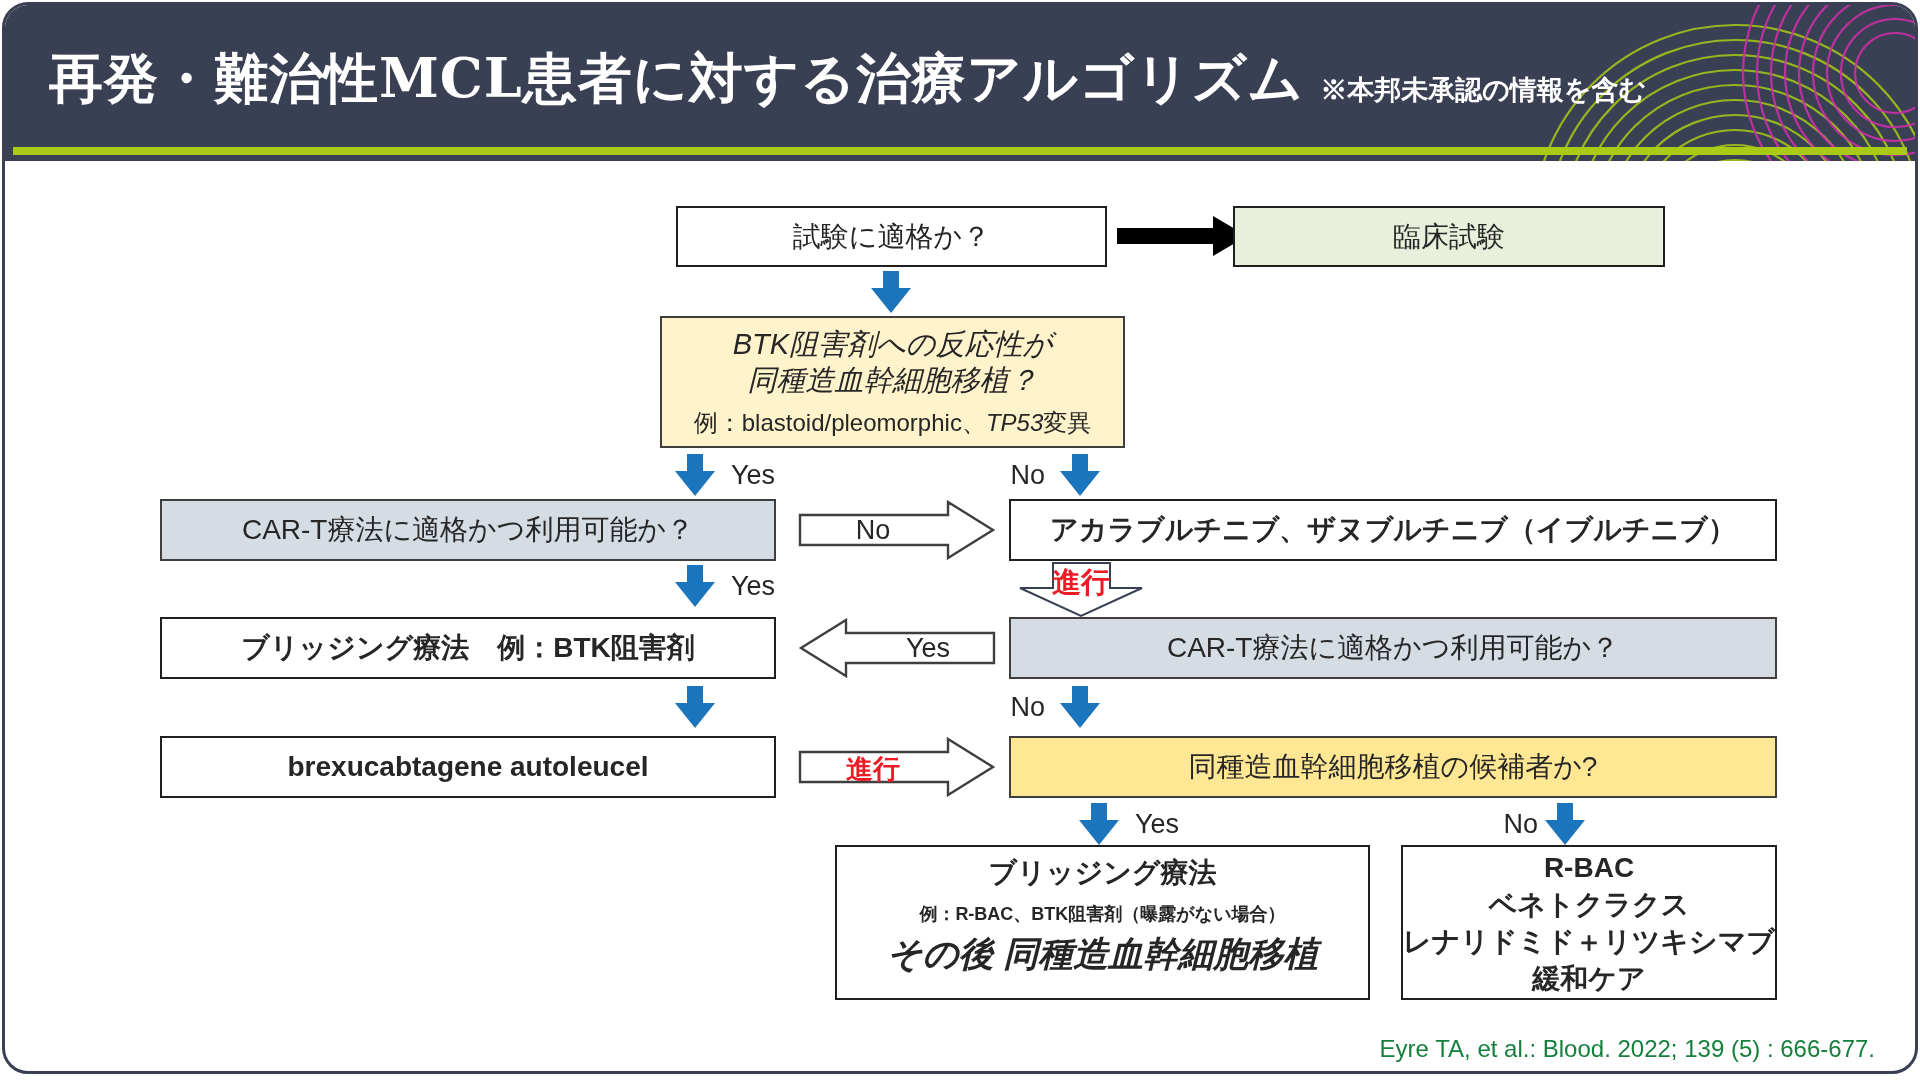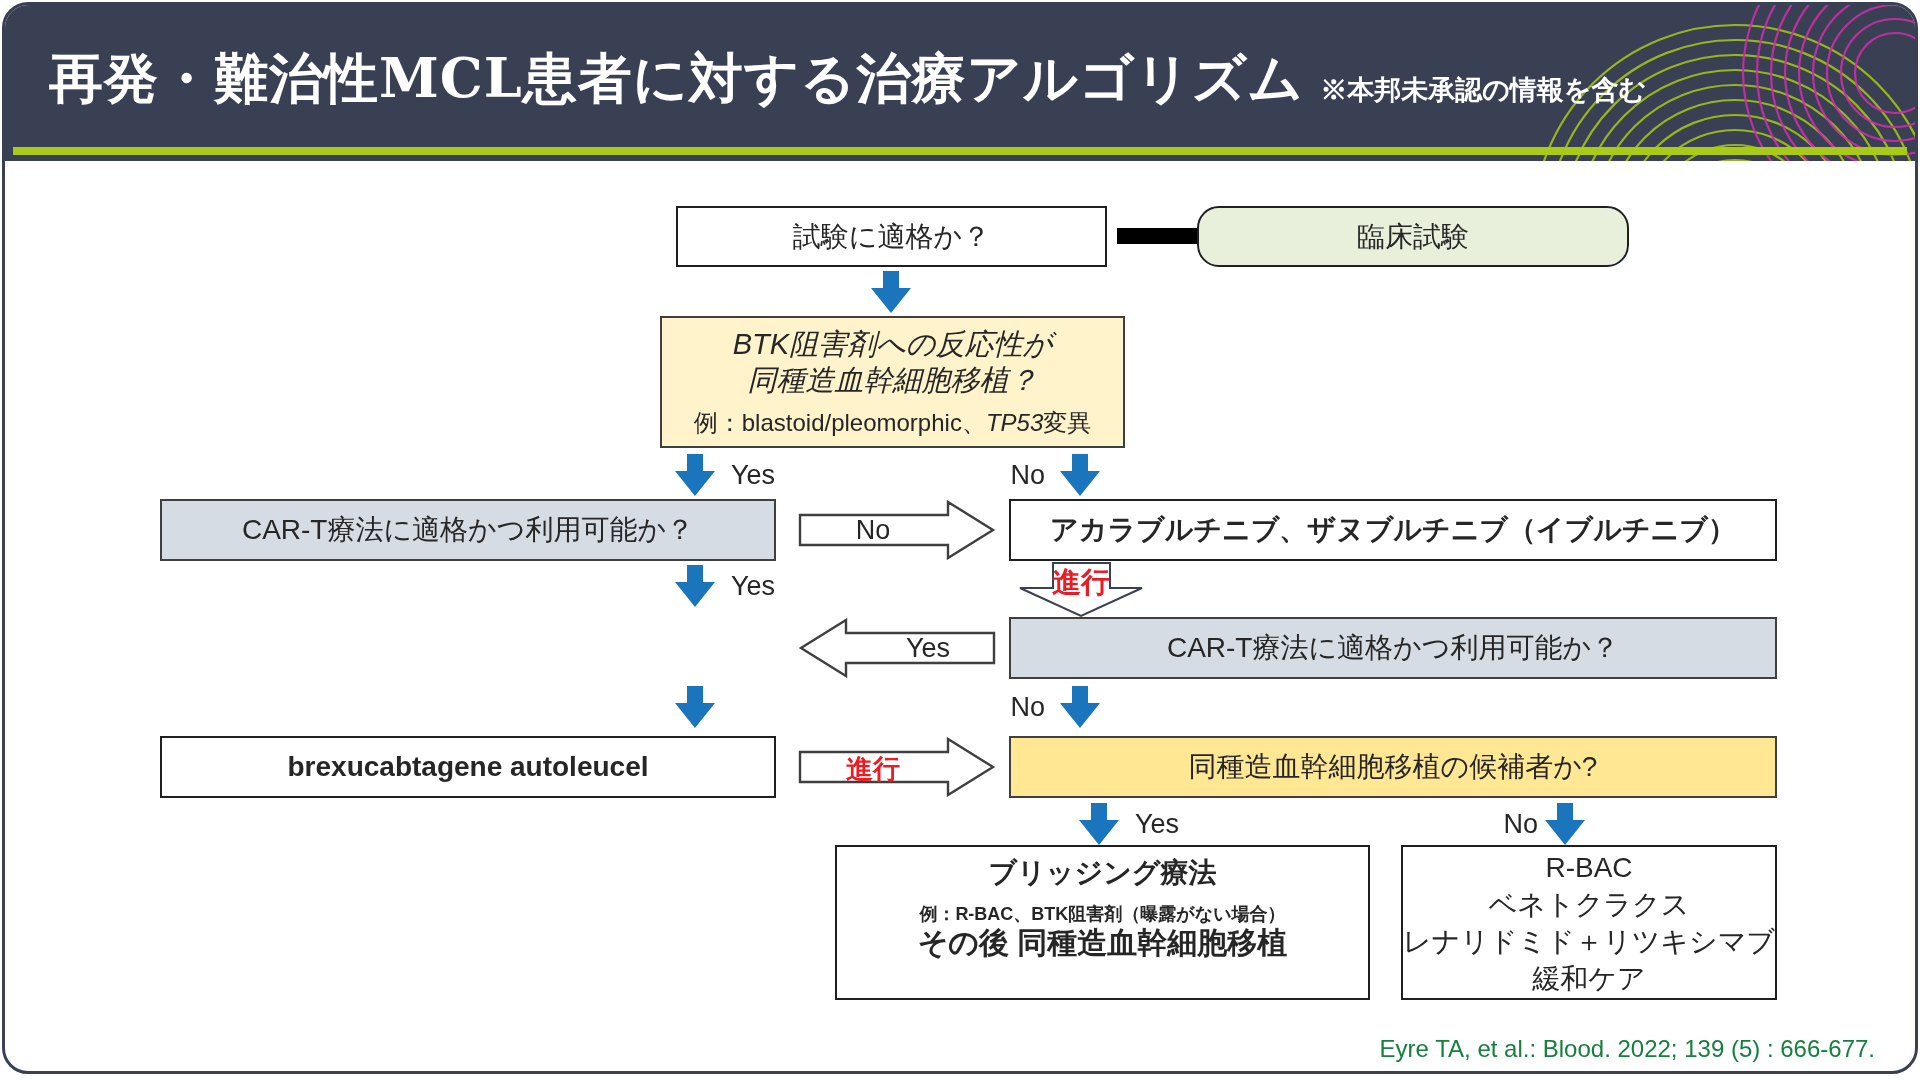--- a/index.html
+++ b/index.html
@@ -49,22 +49,22 @@
   .arrow{position:absolute;}
   .arrow-blue polygon{fill:var(--blue);}
   .arrow-black polygon{fill:#000000;}
   .arrow-outline polygon{fill:#ffffff;stroke:var(--border-mid);stroke-width:2.4;stroke-linejoin:miter;}
   .arrow-outline-label{position:absolute;font-size:27px;color:var(--ink);text-align:center;}
   .arrow-outline-label.red{color:var(--red);font-weight:bold;}
   .chevron polygon{fill:#ffffff;stroke:var(--navy);stroke-width:2;stroke-linejoin:miter;}
   
   .bb-title{font-size:28px;font-weight:bold;}
   .bb-line{font-size:18px;font-weight:bold;margin-top:14px;}
-  .bb-line2{font-size:30px;font-weight:bold;margin-top:0;}
-  .alt-line{font-size:28px;font-weight:normal;line-height:37px;}
+  .bb-line2{font-size:35px;font-weight:bold;margin-top:8px;font-style:italic;}
+  .alt-line{font-size:28px;font-weight:bold;line-height:37px;}
   .citation{position:absolute;right:40px;top:1030px;font-size:24px;color:#15803d;
             font-family:"Liberation Sans", sans-serif;}
 </style>
 </head>
 <body>
 
 <div id="stage">
   <div id="card">
 
     <div class="header">
@@ -102,21 +102,21 @@
     </div>
 
     <div class="node" style="left:671px;top:201px;width:431px;height:61px;">
       <span>試験に適格か？</span>
     </div>
 
     <svg class="arrow arrow-black" style="left:1112px;top:211px;" width="130" height="40" viewBox="0 0 130 40">
       <polygon points="0,12 96,12 96,0 130,20 96,40 96,28 0,28"></polygon>
     </svg>
 
-    <div class="node green" style="left:1192px;top:201px;width:432px;height:61px;border-radius:22px;">
+    <div class="node green" style="left:1228px;top:201px;width:432px;height:61px;">
       <span>臨床試験</span>
     </div>
 
     <svg class="arrow arrow-blue" style="left:866px;top:266px;" width="40" height="42" viewBox="0 0 40 42">
       <polygon points="12,0 28,0 28,17 40,17 20,42 0,17 12,17"></polygon>
     </svg>
 
     <div class="node yellow1" style="left:655px;top:311px;width:465px;height:132px;">
       <span class="btk-line">BTK阻害剤への反応性が</span>
       <span class="btk-line">同種造血幹細胞移植？</span>
@@ -149,20 +149,23 @@
     <svg class="arrow arrow-blue" style="left:670px;top:560px;" width="40" height="42" viewBox="0 0 40 42">
       <polygon points="12,0 28,0 28,17 40,17 20,42 0,17 12,17"></polygon>
     </svg>
     <span class="branch-label" style="left:726px;top:560px;">Yes</span>
 
     <svg class="arrow chevron" style="left:1013px;top:557px;" width="126" height="56" viewBox="0 0 126 56">
       <polygon points="35,1 92,1 92,26 124,26 63,54 2,26 35,26"></polygon>
     </svg>
     <span class="prog-label" style="left:1030px;top:560px;width:92px;text-align:center;">進行</span>
 
+    <div class="node bold" style="left:155px;top:612px;width:616px;height:62px;">
+      <span>ブリッジング療法　例：BTK阻害剤</span>
+    </div>
 
     <svg class="arrow arrow-outline" style="left:793px;top:613px;" width="198" height="60" viewBox="0 0 198 60">
       <polygon points="196,15 48,15 48,2 3,30 48,58 48,45 196,45"></polygon>
     </svg>
     <span class="arrow-outline-label" style="left:858px;top:628px;width:130px;">Yes</span>
 
     <div class="node gray" style="left:1004px;top:612px;width:768px;height:62px;">
       <span>CAR-T療法に適格かつ利用可能か？</span>
     </div>
 

